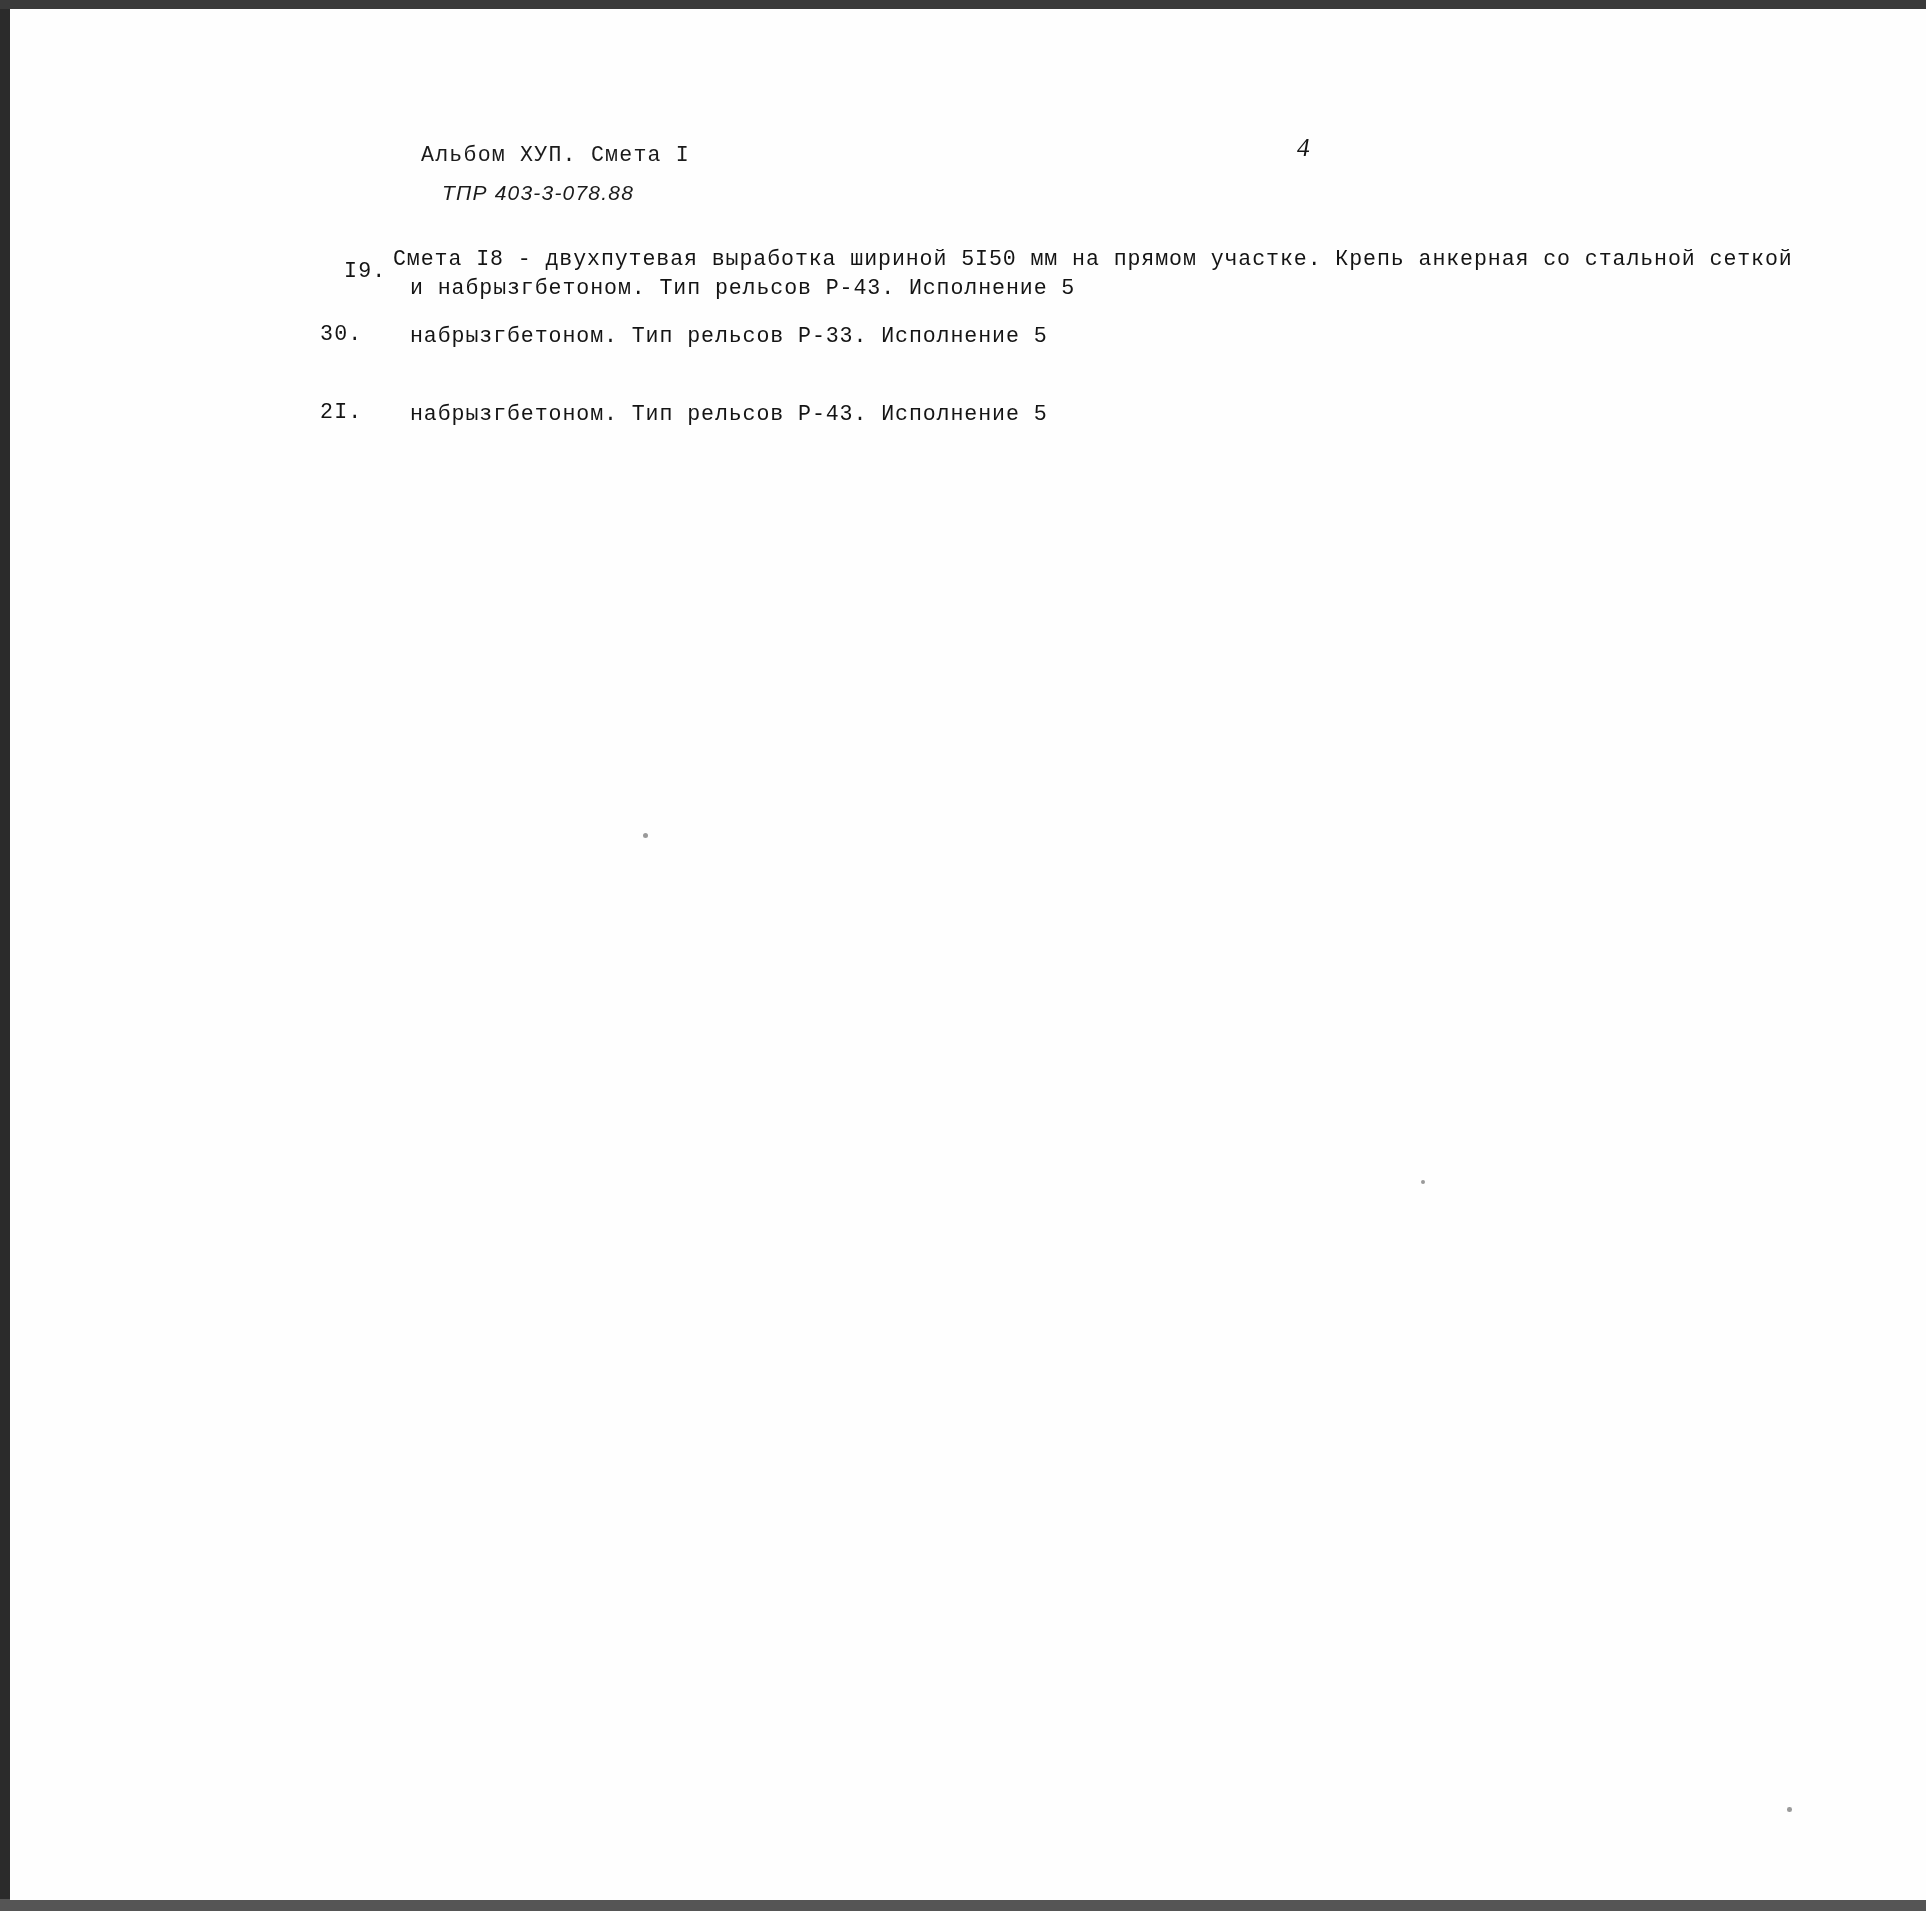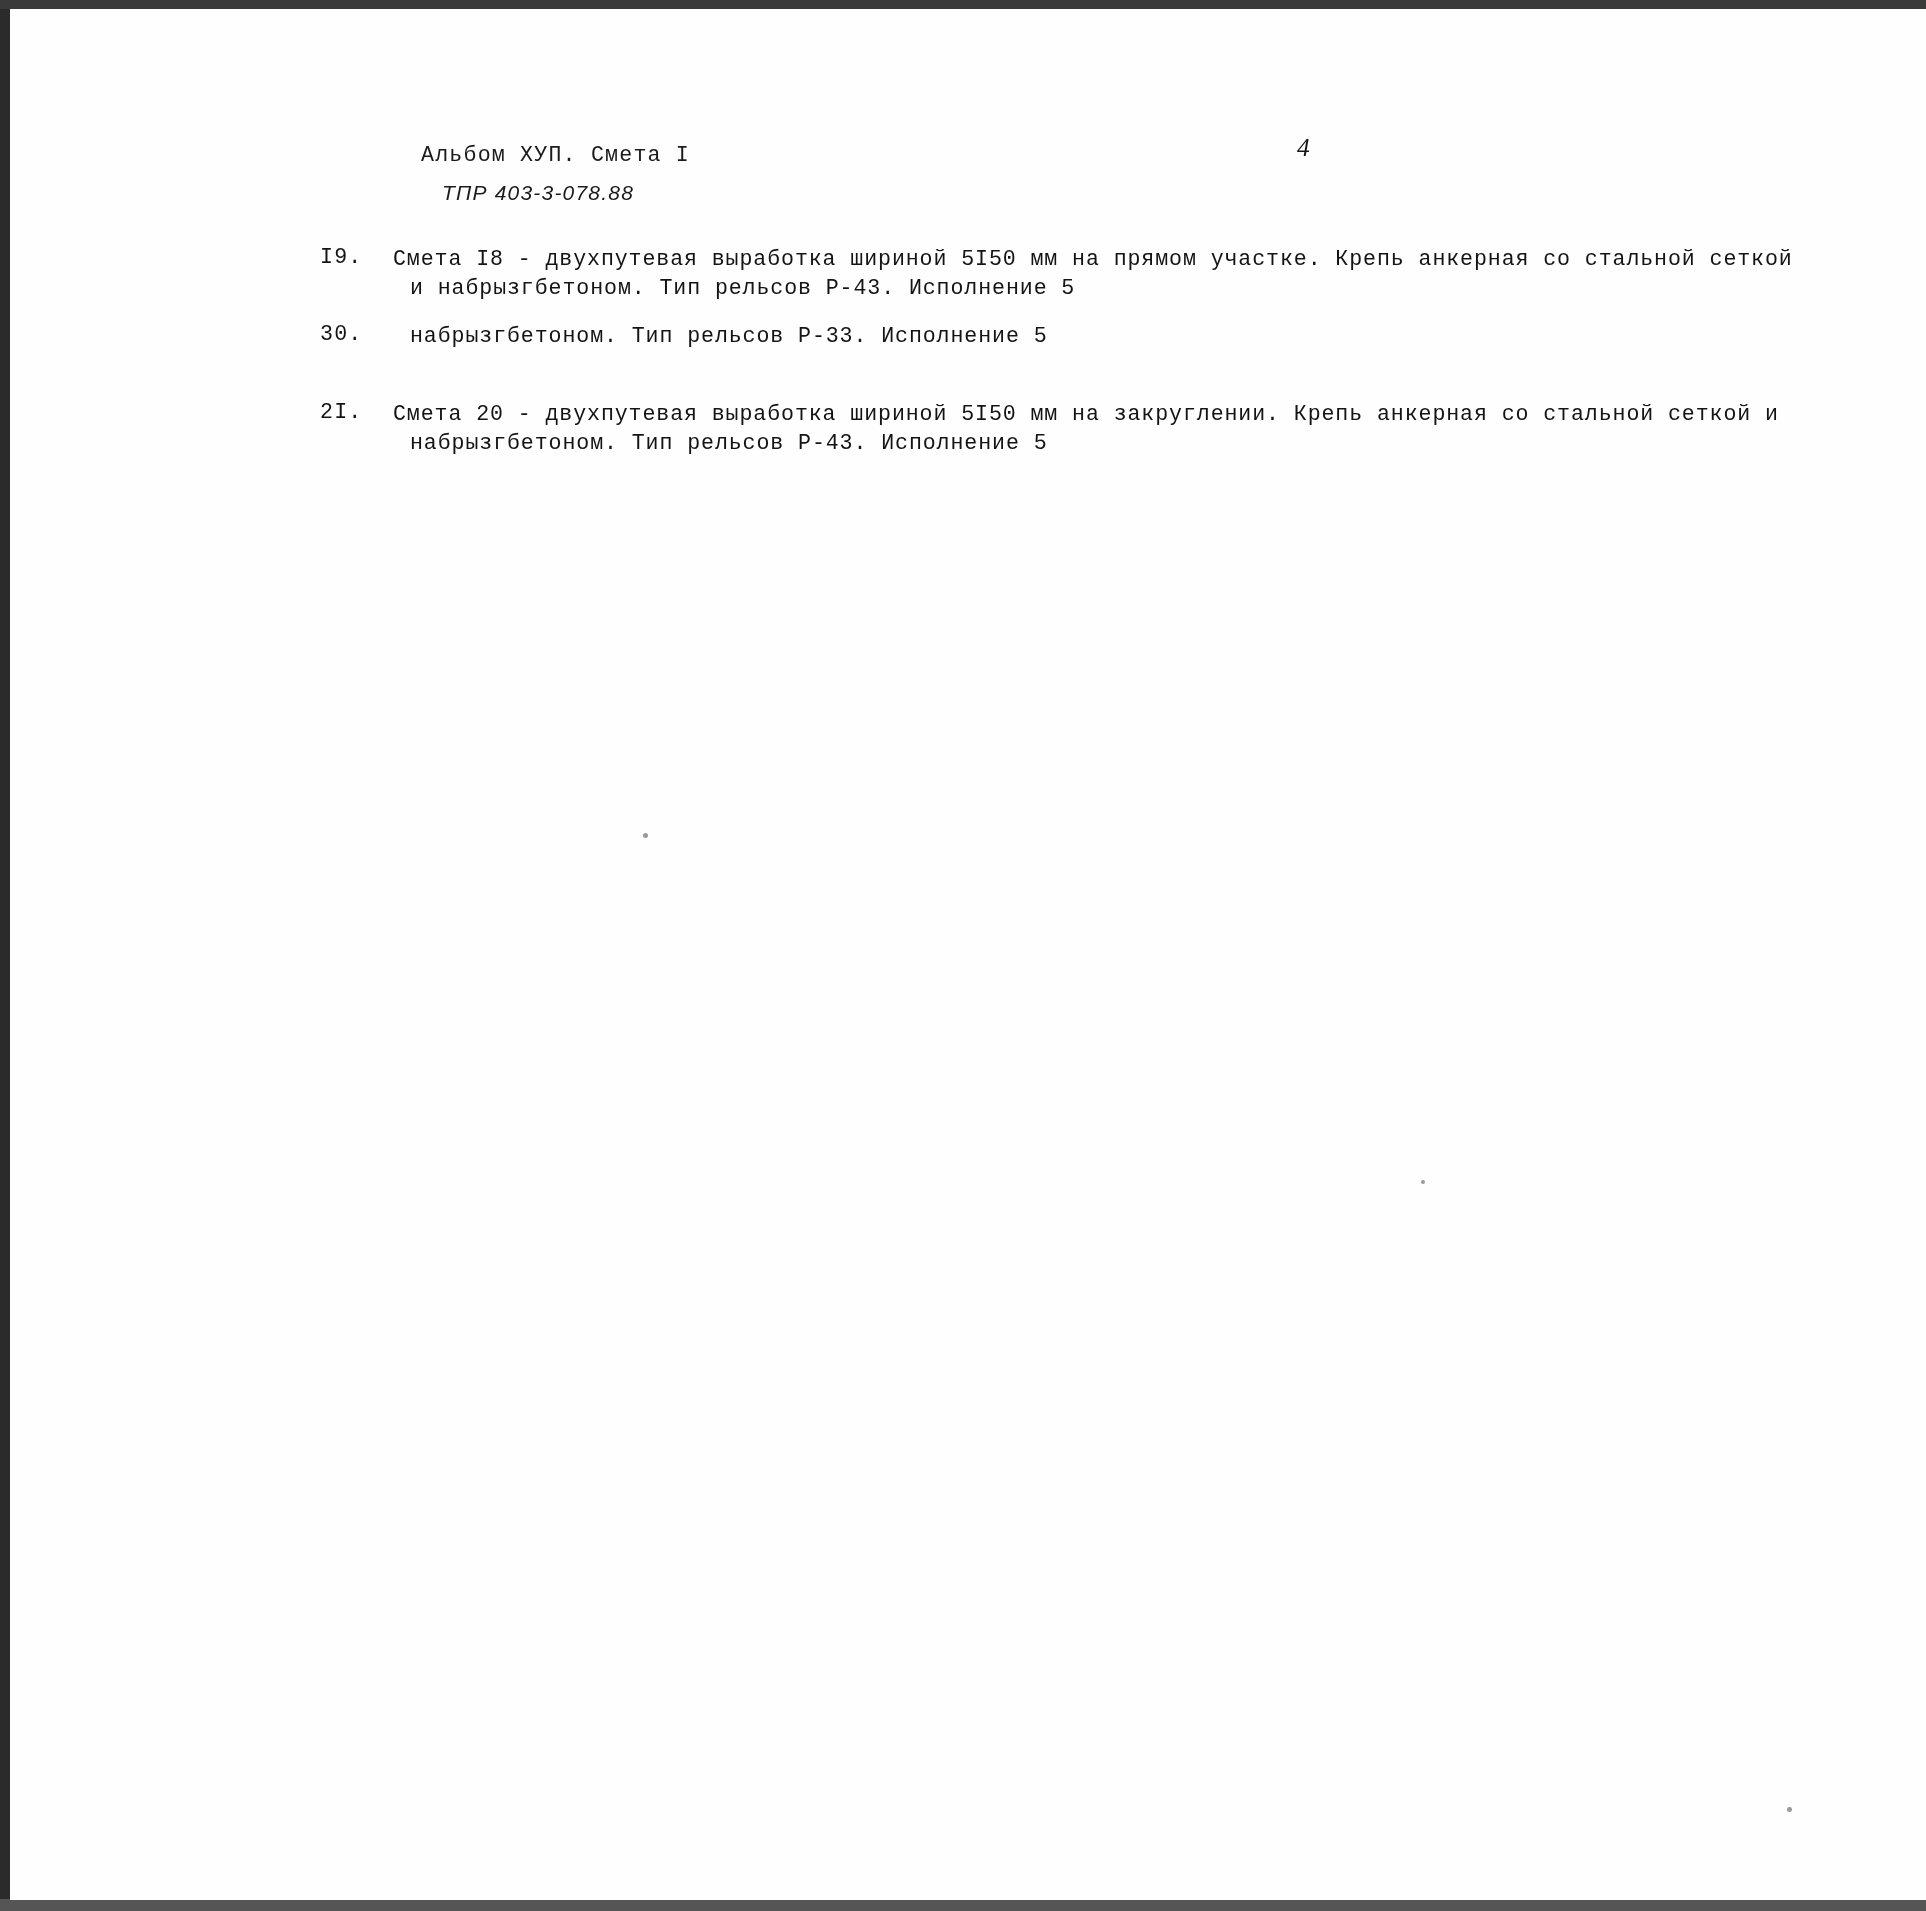--- a/index.html
+++ b/index.html
@@ -133,40 +133,39 @@
   <div class="scan-edge-bottom"></div>
   <div class="paper"></div>
 
   <div class="album-line">Альбом ХУП.  Смета I</div>
   <div class="tpr-line">ТПР 403-3-078.88</div>
   <div class="page-number">4</div>
 
   <div class="toc">
 
     <div class="toc-row" style="height:73px;">
-      <span class="toc-num" style="top:0;">I9.</span>
+      <span class="toc-num" style="top:14px;margin-left:24px;">I9.</span>
       <span class="toc-text" style="top:0;">
         <span>Смета I8 - двухпутевая выработка шириной 5I50 мм на прямом участке. Крепь анкерная со стальной сеткой</span>
         <span class="l2">и набрызгбетоном. Тип рельсов Р-43. Исполнение 5</span>
       </span>
 
     </div>
 
     <div class="toc-row" style="height:78px;">
       <span class="toc-num" style="top:0;">30.</span>
       <span class="toc-text" style="top:0;">
         <span class="l2">набрызгбетоном. Тип рельсов Р-33. Исполнение 5</span>
       </span>
 
     </div>
 
     <div class="toc-row" style="height:78px;">
       <span class="toc-num" style="top:0;">2I.</span>
       <span class="toc-text" style="top:0;">
-        <span>Смета 20 - двухпутевая выработка шириной 5I50 мм на закруглении. Крепь анкерная со стальной сеткой и</span>
         <span class="l2">набрызгбетоном. Тип рельсов Р-43. Исполнение 5</span>
       </span>
 
     </div>
 
   </div>
 
   <div class="speck" style="left:643px; top:833px; width:5.4px; height:5.4px;"></div>
   <div class="speck" style="left:1421px; top:1180px; width:3.9px; height:3.9px;"></div>
 

